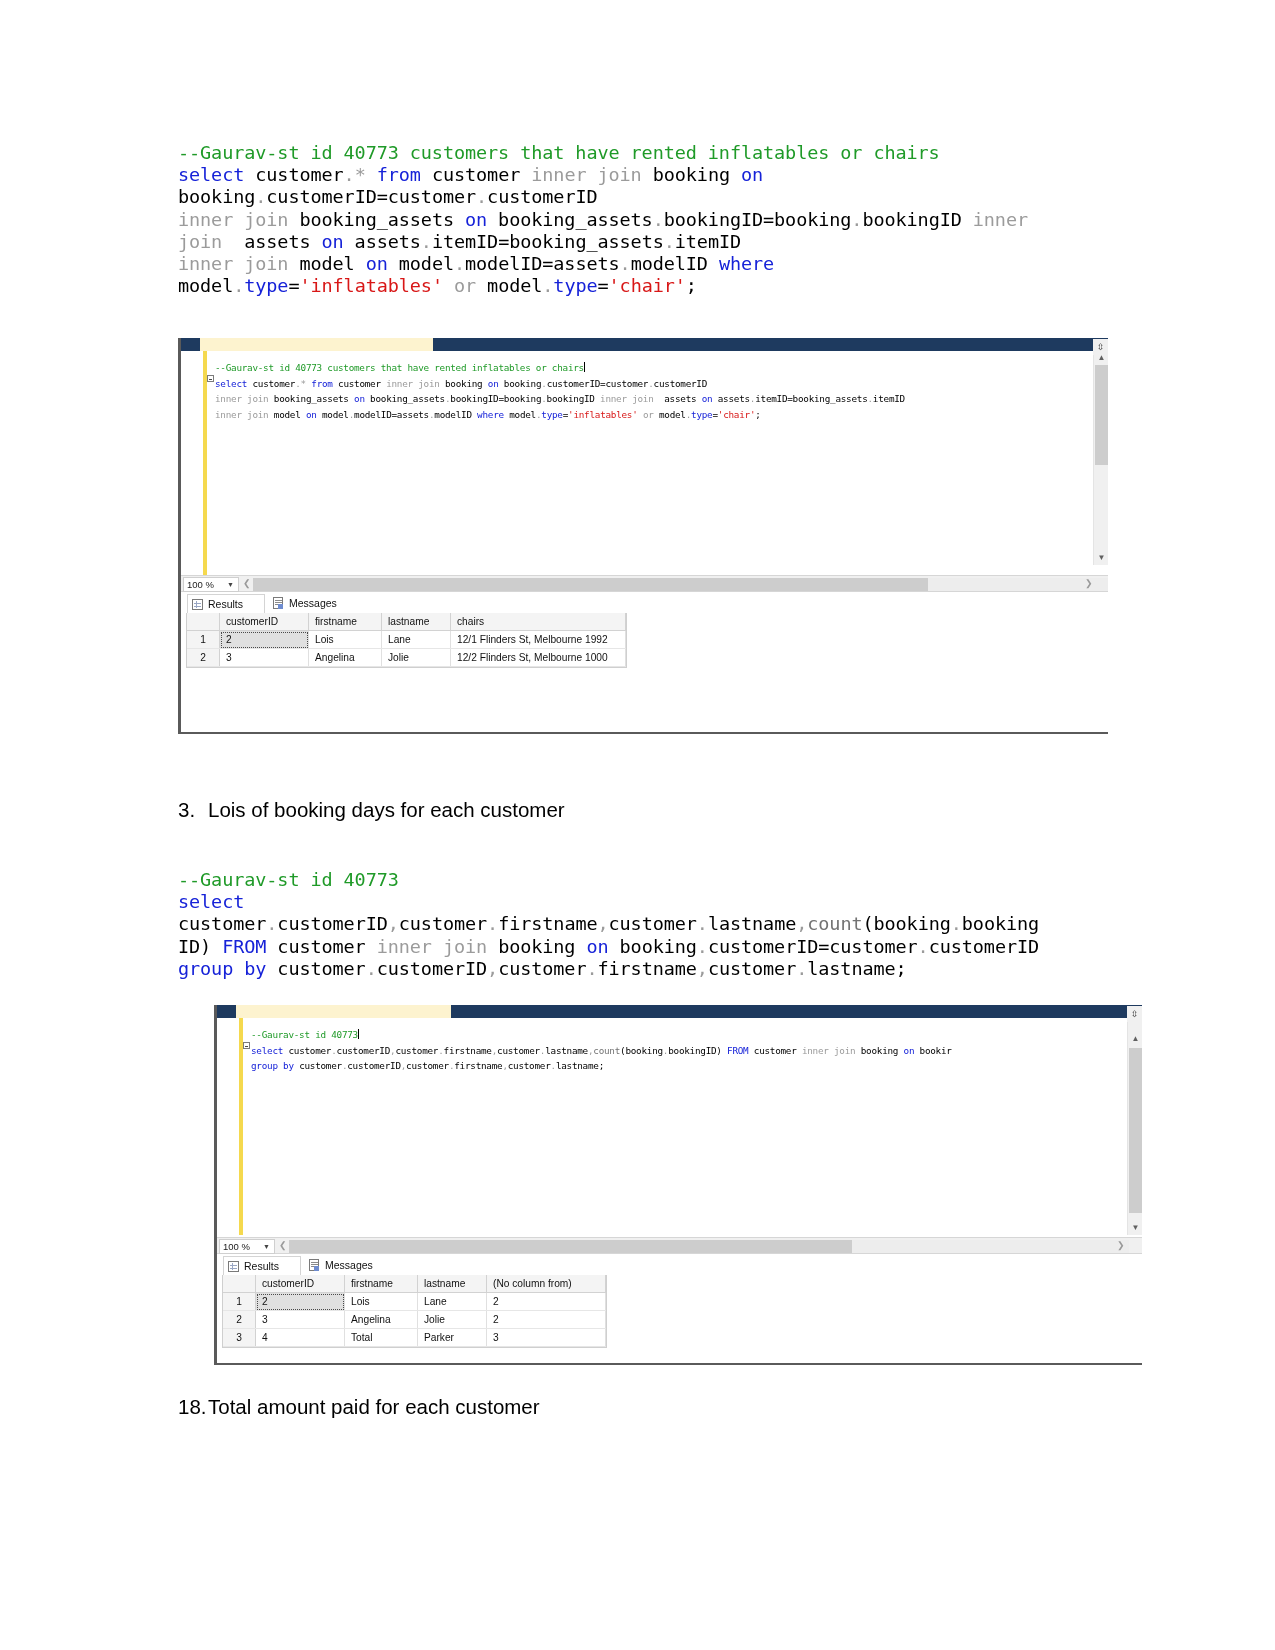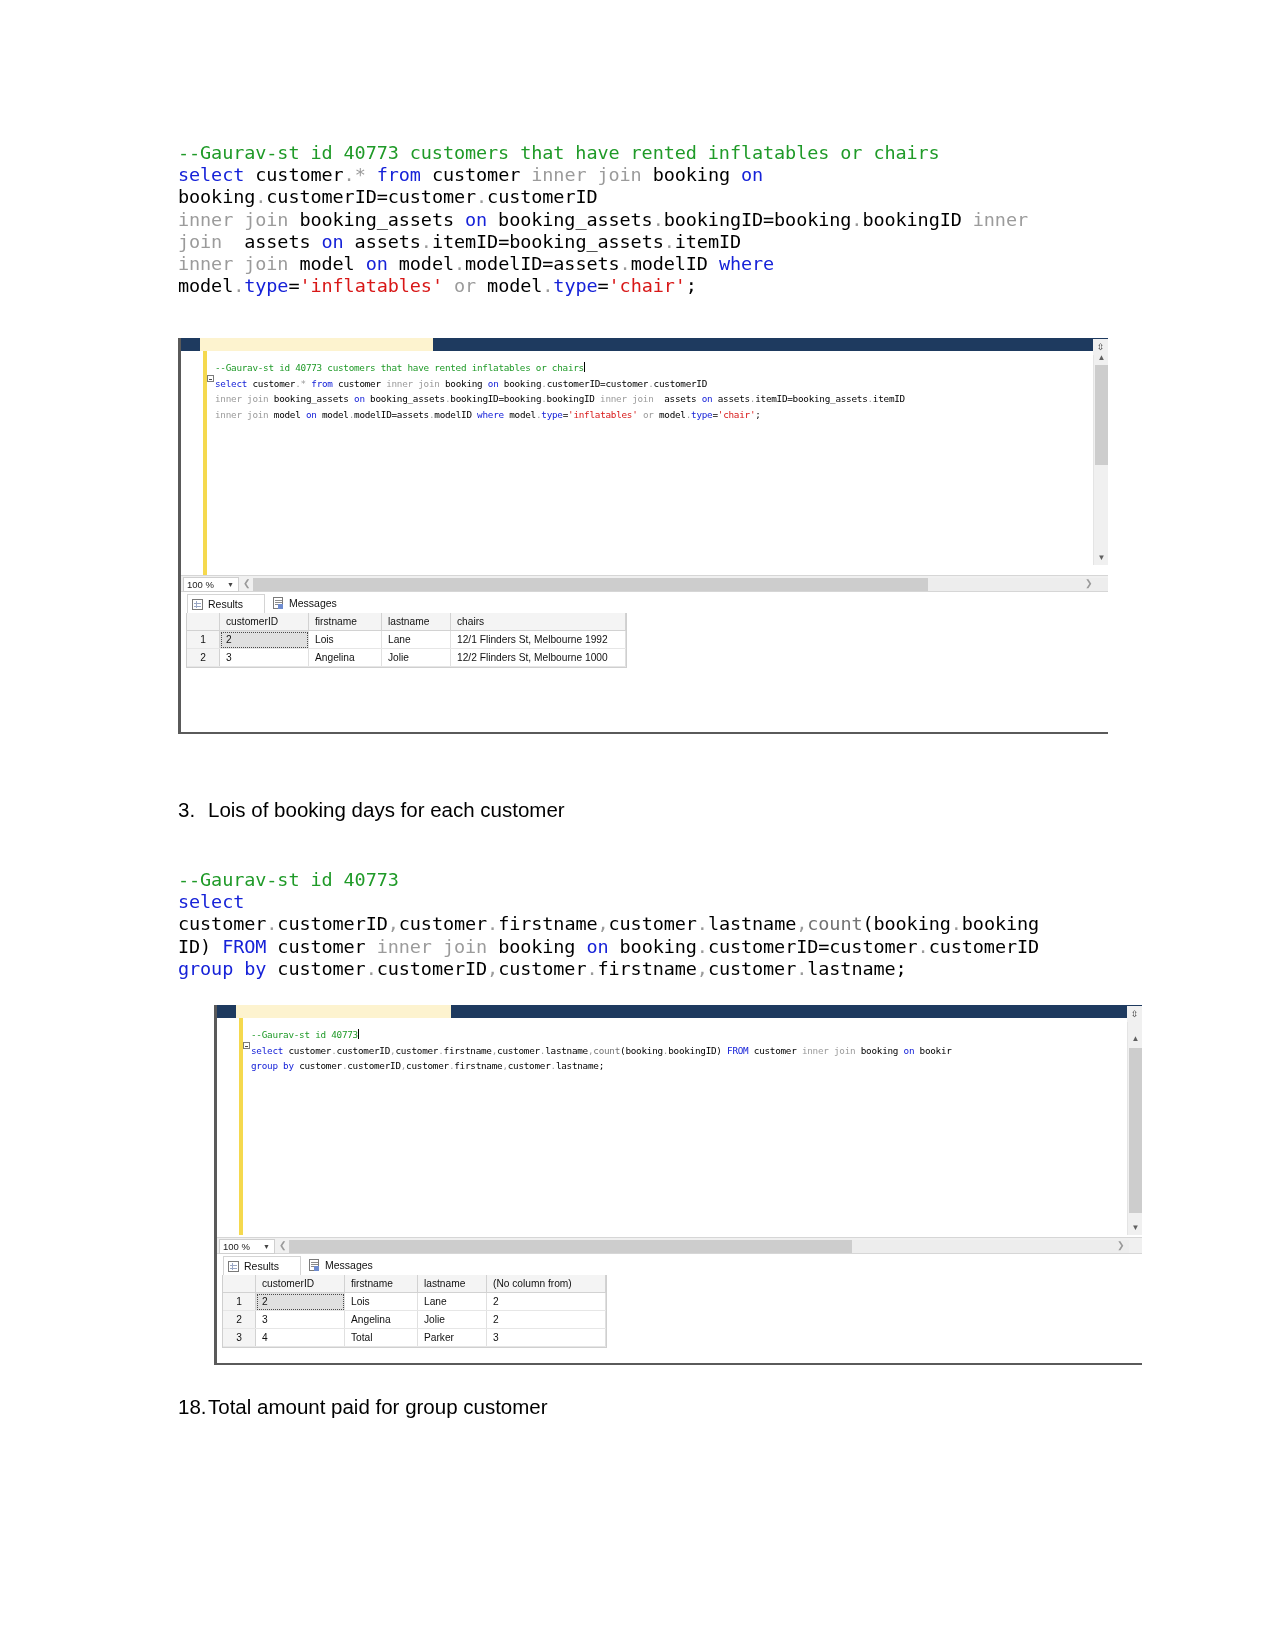--- a/index.html
+++ b/index.html
@@ -483,14 +483,14 @@
             <td style="width: 108px;">3</td>
           </tr>
         </tbody>
       </table>
     </div>
 
   <div class="panel-edge-bottom" style="top:358px; width:928px;"></div>
 </div>
 
 <div class="heading" style="left:178px; top:1395px;">
-  <span class="num">18.</span><span>Total amount paid for group customer</span>
+  <span class="num">18.</span><span>Total amount paid for each customer</span>
 </div>
 
 </body></html>

